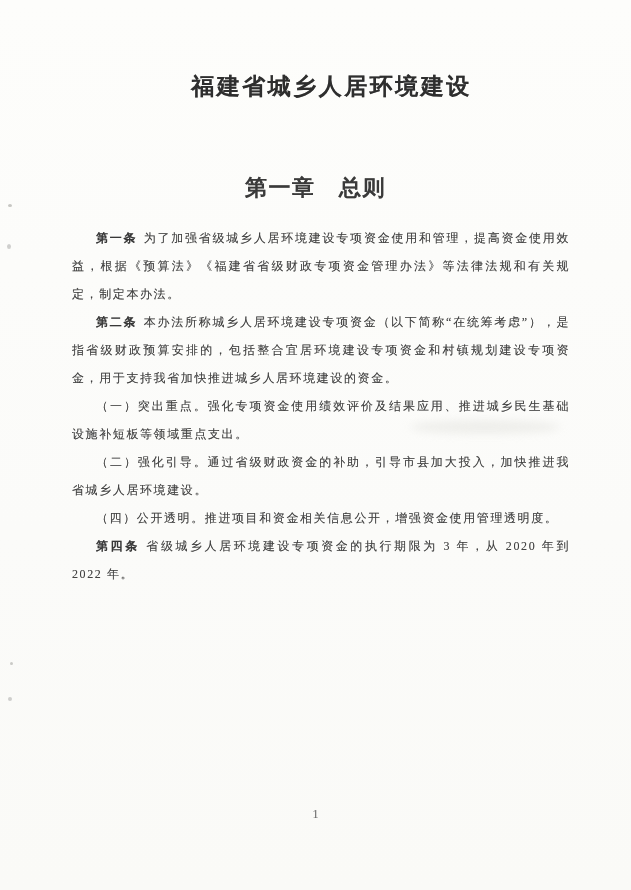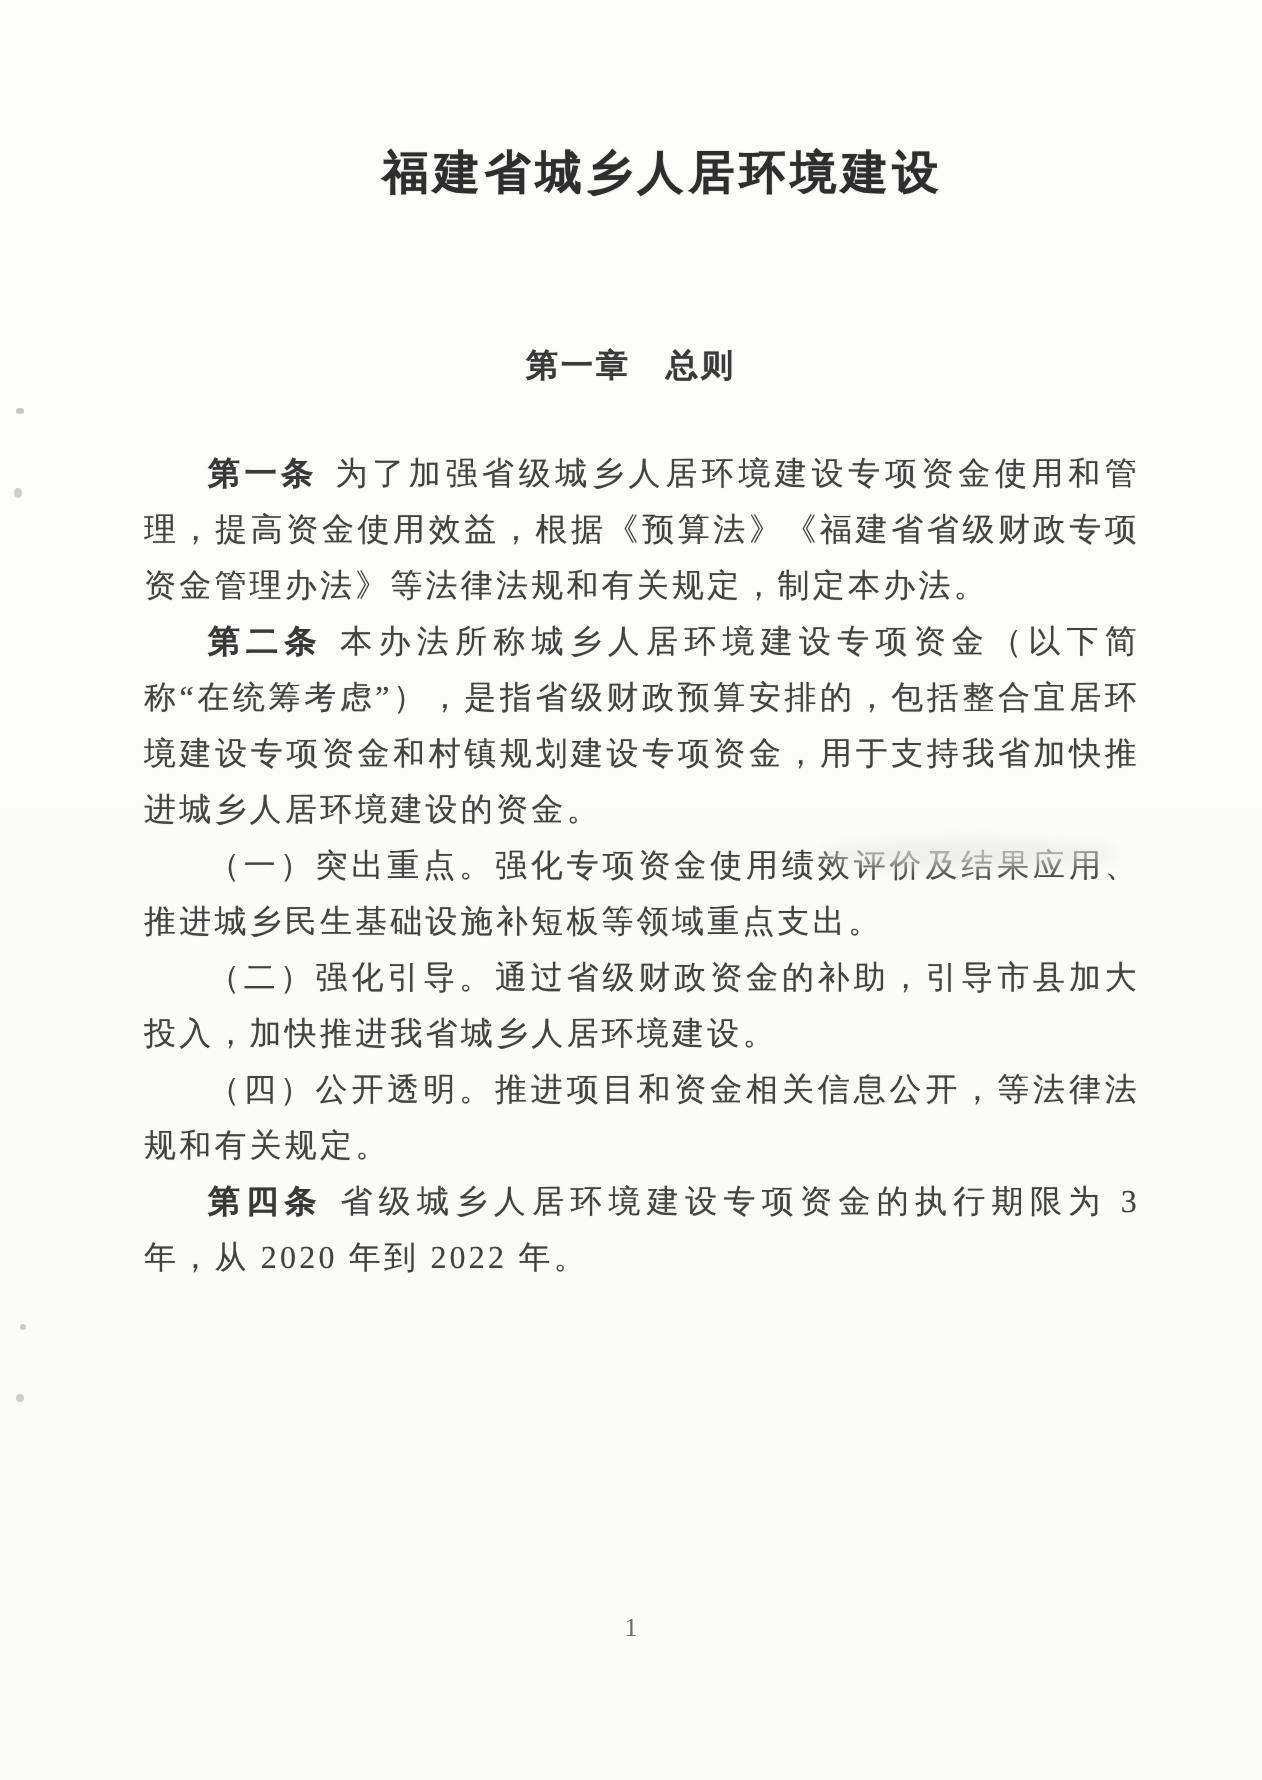--- a/index.html
+++ b/index.html
@@ -34,32 +34,32 @@
     letter-spacing: 2.5px;
     line-height: 41px;
     text-shadow: 0 0 0.6px rgba(40,40,40,0.55);
   }
   .chapter-heading {
     position: absolute;
     top: 173px;
     left: 0;
     width: 631px;
     text-align: center;
-    font-size: 16px;
+    font-size: 22px;
     font-weight: bold;
     color: #3a3a3a;
     letter-spacing: 1.5px;
     text-shadow: 0 0 0.5px rgba(50,50,50,0.45);
   }
   .body-text {
     position: absolute;
     top: 224px;
     left: 72px;
     width: 498px;
-    font-size: 16px;
+    font-size: 12px;
     line-height: 28px;
     color: #424242;
     text-shadow: 0 0 0.5px rgba(60,60,60,0.4);
   }
   .para {
     margin: 0;
     text-indent: 2em;
     text-align: justify;
     letter-spacing: 1.6px;
   }
@@ -111,21 +111,21 @@
     <div class="title-line">福建省城乡人居环境建设</div>
   </div>
 
   <div class="chapter-heading">第一章　总则</div>
 
   <div class="body-text">
     <p class="para"><span class="article-label">第一条</span><span>为了加强省级城乡人居环境建设专项资金使用和管理，提高资金使用效益，根据《预算法》《福建省省级财政专项资金管理办法》等法律法规和有关规定，制定本办法。</span></p>
     <p class="para"><span class="article-label">第二条</span><span>本办法所称城乡人居环境建设专项资金（以下简称“在统筹考虑”），是指省级财政预算安排的，包括整合宜居环境建设专项资金和村镇规划建设专项资金，用于支持我省加快推进城乡人居环境建设的资金。</span></p>
     <p class="para"><span class="article-label"></span><span>（一）突出重点。强化专项资金使用绩效评价及结果应用、推进城乡民生基础设施补短板等领域重点支出。</span></p>
     <p class="para"><span class="article-label"></span><span>（二）强化引导。通过省级财政资金的补助，引导市县加大投入，加快推进我省城乡人居环境建设。</span></p>
-    <p class="para"><span class="article-label"></span><span>（四）公开透明。推进项目和资金相关信息公开，等法律法规和有关规定。</span></p>
+    <p class="para"><span class="article-label"></span><span>（四）公开透明。推进项目和资金相关信息公开，增强资金使用管理透明度。</span></p>
     <p class="para"><span class="article-label">第四条</span><span>省级城乡人居环境建设专项资金的执行期限为 3 年，从 2020 年到 2022 年。</span></p>
   </div>
 
   <div class="page-number">1</div>
 
   <div class="scan-speck speck-1"></div>
   <div class="scan-speck speck-2"></div>
   <div class="scan-speck speck-3"></div>
   <div class="scan-speck speck-4"></div>
   <div class="scan-smudge"></div>

